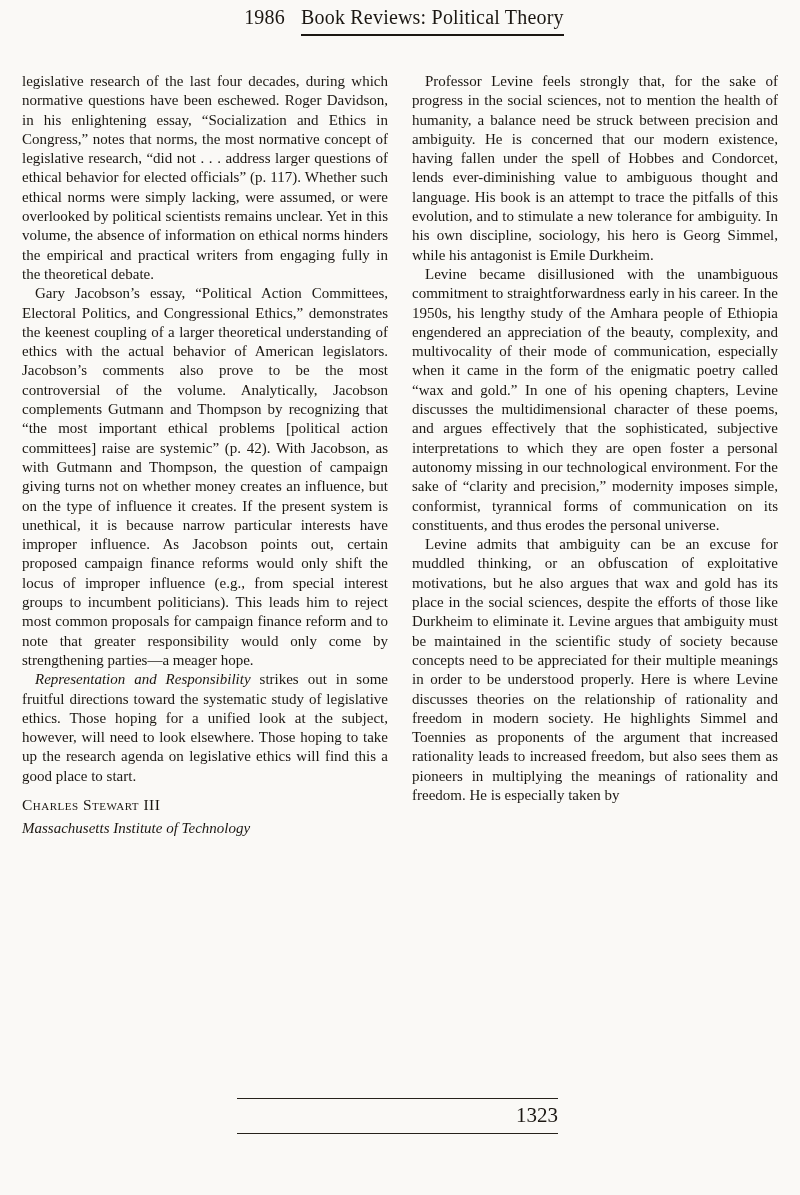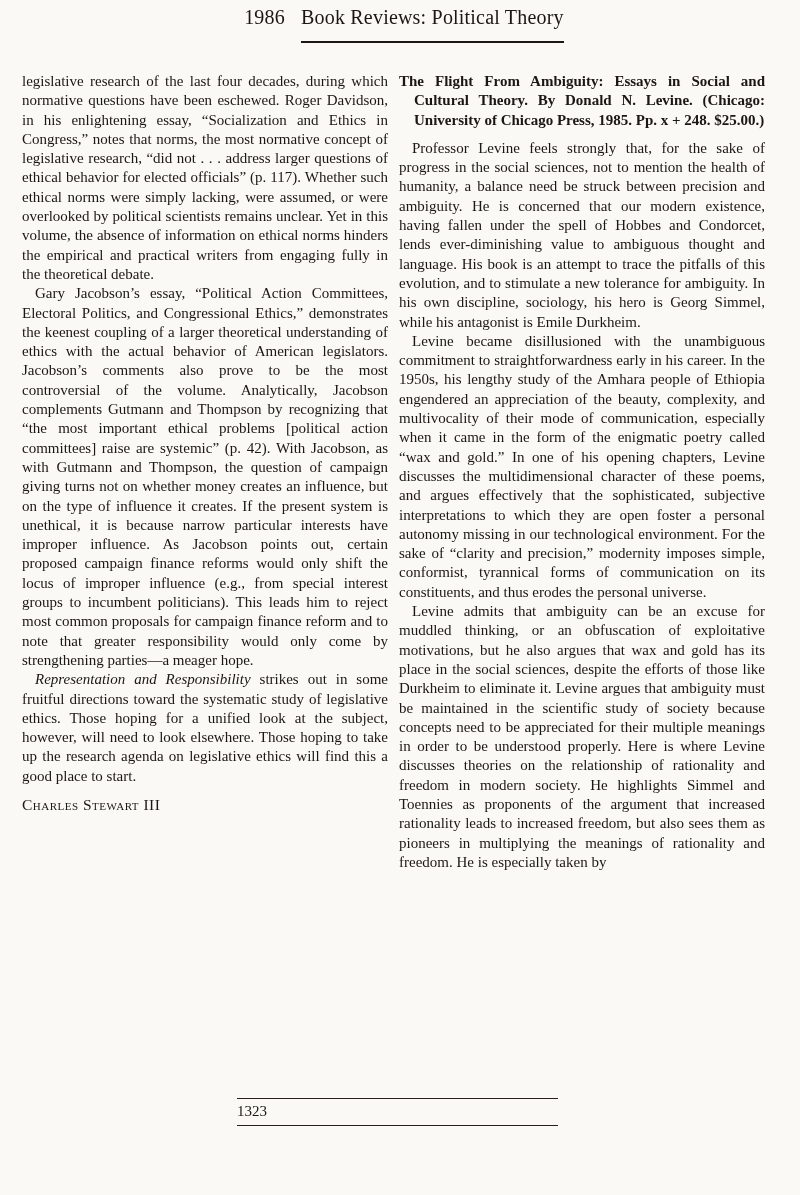--- a/index.html
+++ b/index.html
@@ -20,29 +20,29 @@
     left: 0;
     width: 100%;
     text-align: center;
     font-size: 20px;
     letter-spacing: 0.2px;
   }
   .page-header .year { margin-right: 16px; margin-left: 8px; }
   .page-header .header-title {
     display: inline-block;
     border-bottom: 2px solid #1b1712;
-    padding-bottom: 12px;
+    padding-bottom: 5px;
   }
   .columns {
     position: absolute;
     top: 72px;
     left: 22px;
     width: 756px;
     display: flex;
-    gap: 11px;
+    gap: 24px;
   }
   .col {
     width: 366px;
     font-size: 15px;
     line-height: 19.3px;
     text-align: justify;
   }
   .para { text-indent: 13px; }
   .para.no-indent { text-indent: 0; }
   .closing-para em { }
@@ -69,45 +69,45 @@
   }
   .page-footer {
     position: absolute;
     top: 1098px;
     left: 0;
     width: 100%;
   }
   .footer-block { width: 321px; margin-left: 237px; }
   .rule { border-top: 1.8px solid #26221b; width: 100%; }
   .page-number {
-    text-align: left;
-    font-size: 15px;
+    text-align: right;
+    font-size: 21px;
     padding: 4px 0 5px 0;
   }
 </style>
 </head>
 <body>
 
 <div class="page">
 
   <header class="page-header">
     <span class="year">1986</span><span class="header-title">Book Reviews: Political Theory</span>
   </header>
 
   <main class="columns">
 
     <section class="col col-left">
       <p class="para no-indent">legislative research of the last four decades, during which normative questions have been eschewed. Roger Davidson, in his enlightening essay, “Socialization and Ethics in Congress,” notes that norms, the most normative concept of legislative research, “did not . . . address larger questions of ethical behavior for elected officials” (p. 117). Whether such ethical norms were simply lacking, were assumed, or were overlooked by political scientists remains unclear. Yet in this volume, the absence of information on ethical norms hinders the empirical and practical writers from engaging fully in the theoretical debate.</p>
       <p class="para">Gary Jacobson’s essay, “Political Action Committees, Electoral Politics, and Congressional Ethics,” demonstrates the keenest coupling of a larger theoretical understanding of ethics with the actual behavior of American legislators. Jacobson’s comments also prove to be the most controversial of the volume. Analytically, Jacobson complements Gutmann and Thompson by recognizing that “the most important ethical problems [political action committees] raise are systemic” (p. 42). With Jacobson, as with Gutmann and Thompson, the question of campaign giving turns not on whether money creates an influence, but on the type of influence it creates. If the present system is unethical, it is because narrow particular interests have improper influence. As Jacobson points out, certain proposed campaign finance reforms would only shift the locus of improper influence (e.g., from special interest groups to incumbent politicians). This leads him to reject most common proposals for campaign finance reform and to note that greater responsibility would only come by strengthening parties—a meager hope.</p>
       <p class="para closing-para"><em>Representation and Responsibility</em><span> strikes out in some fruitful directions toward the systematic study of legislative ethics. Those hoping for a unified look at the subject, however, will need to look elsewhere. Those hoping to take up the research agenda on legislative ethics will find this a good place to start.</span></p>
       <p class="signature">Charles Stewart III</p>
+      <p class="affiliation">Massachusetts Institute of Technology</p>
     </section>
 
     <section class="col col-right">
-      <p class="book-heading"><span>The Flight From Ambiguity: Essays in Social and Cultural Theory.</span><span> By Donald N. Levine. (Chicago: University of Chicago Press, 1985. Pp. x + 248. $25.00.)</span></p>
       <p class="para">Professor Levine feels strongly that, for the sake of progress in the social sciences, not to mention the health of humanity, a balance need be struck between precision and ambiguity. He is concerned that our modern existence, having fallen under the spell of Hobbes and Condorcet, lends ever-diminishing value to ambiguous thought and language. His book is an attempt to trace the pitfalls of this evolution, and to stimulate a new tolerance for ambiguity. In his own discipline, sociology, his hero is Georg Simmel, while his antagonist is Emile Durkheim.</p>
       <p class="para">Levine became disillusioned with the unambiguous commitment to straightforwardness early in his career. In the 1950s, his lengthy study of the Amhara people of Ethiopia engendered an appreciation of the beauty, complexity, and multivocality of their mode of communication, especially when it came in the form of the enigmatic poetry called “wax and gold.” In one of his opening chapters, Levine discusses the multidimensional character of these poems, and argues effectively that the sophisticated, subjective interpretations to which they are open foster a personal autonomy missing in our technological environment. For the sake of “clarity and precision,” modernity imposes simple, conformist, tyrannical forms of communication on its constituents, and thus erodes the personal universe.</p>
       <p class="para">Levine admits that ambiguity can be an excuse for muddled thinking, or an obfuscation of exploitative motivations, but he also argues that wax and gold has its place in the social sciences, despite the efforts of those like Durkheim to eliminate it. Levine argues that ambiguity must be maintained in the scientific study of society because concepts need to be appreciated for their multiple meanings in order to be understood properly. Here is where Levine discusses theories on the relationship of rationality and freedom in modern society. He highlights Simmel and Toennies as proponents of the argument that increased rationality leads to increased freedom, but also sees them as pioneers in multiplying the meanings of rationality and freedom. He is especially taken by</p>
     </section>
 
   </main>
 
   <footer class="page-footer">
     <div class="footer-block">
       <div class="rule rule-top"></div>

